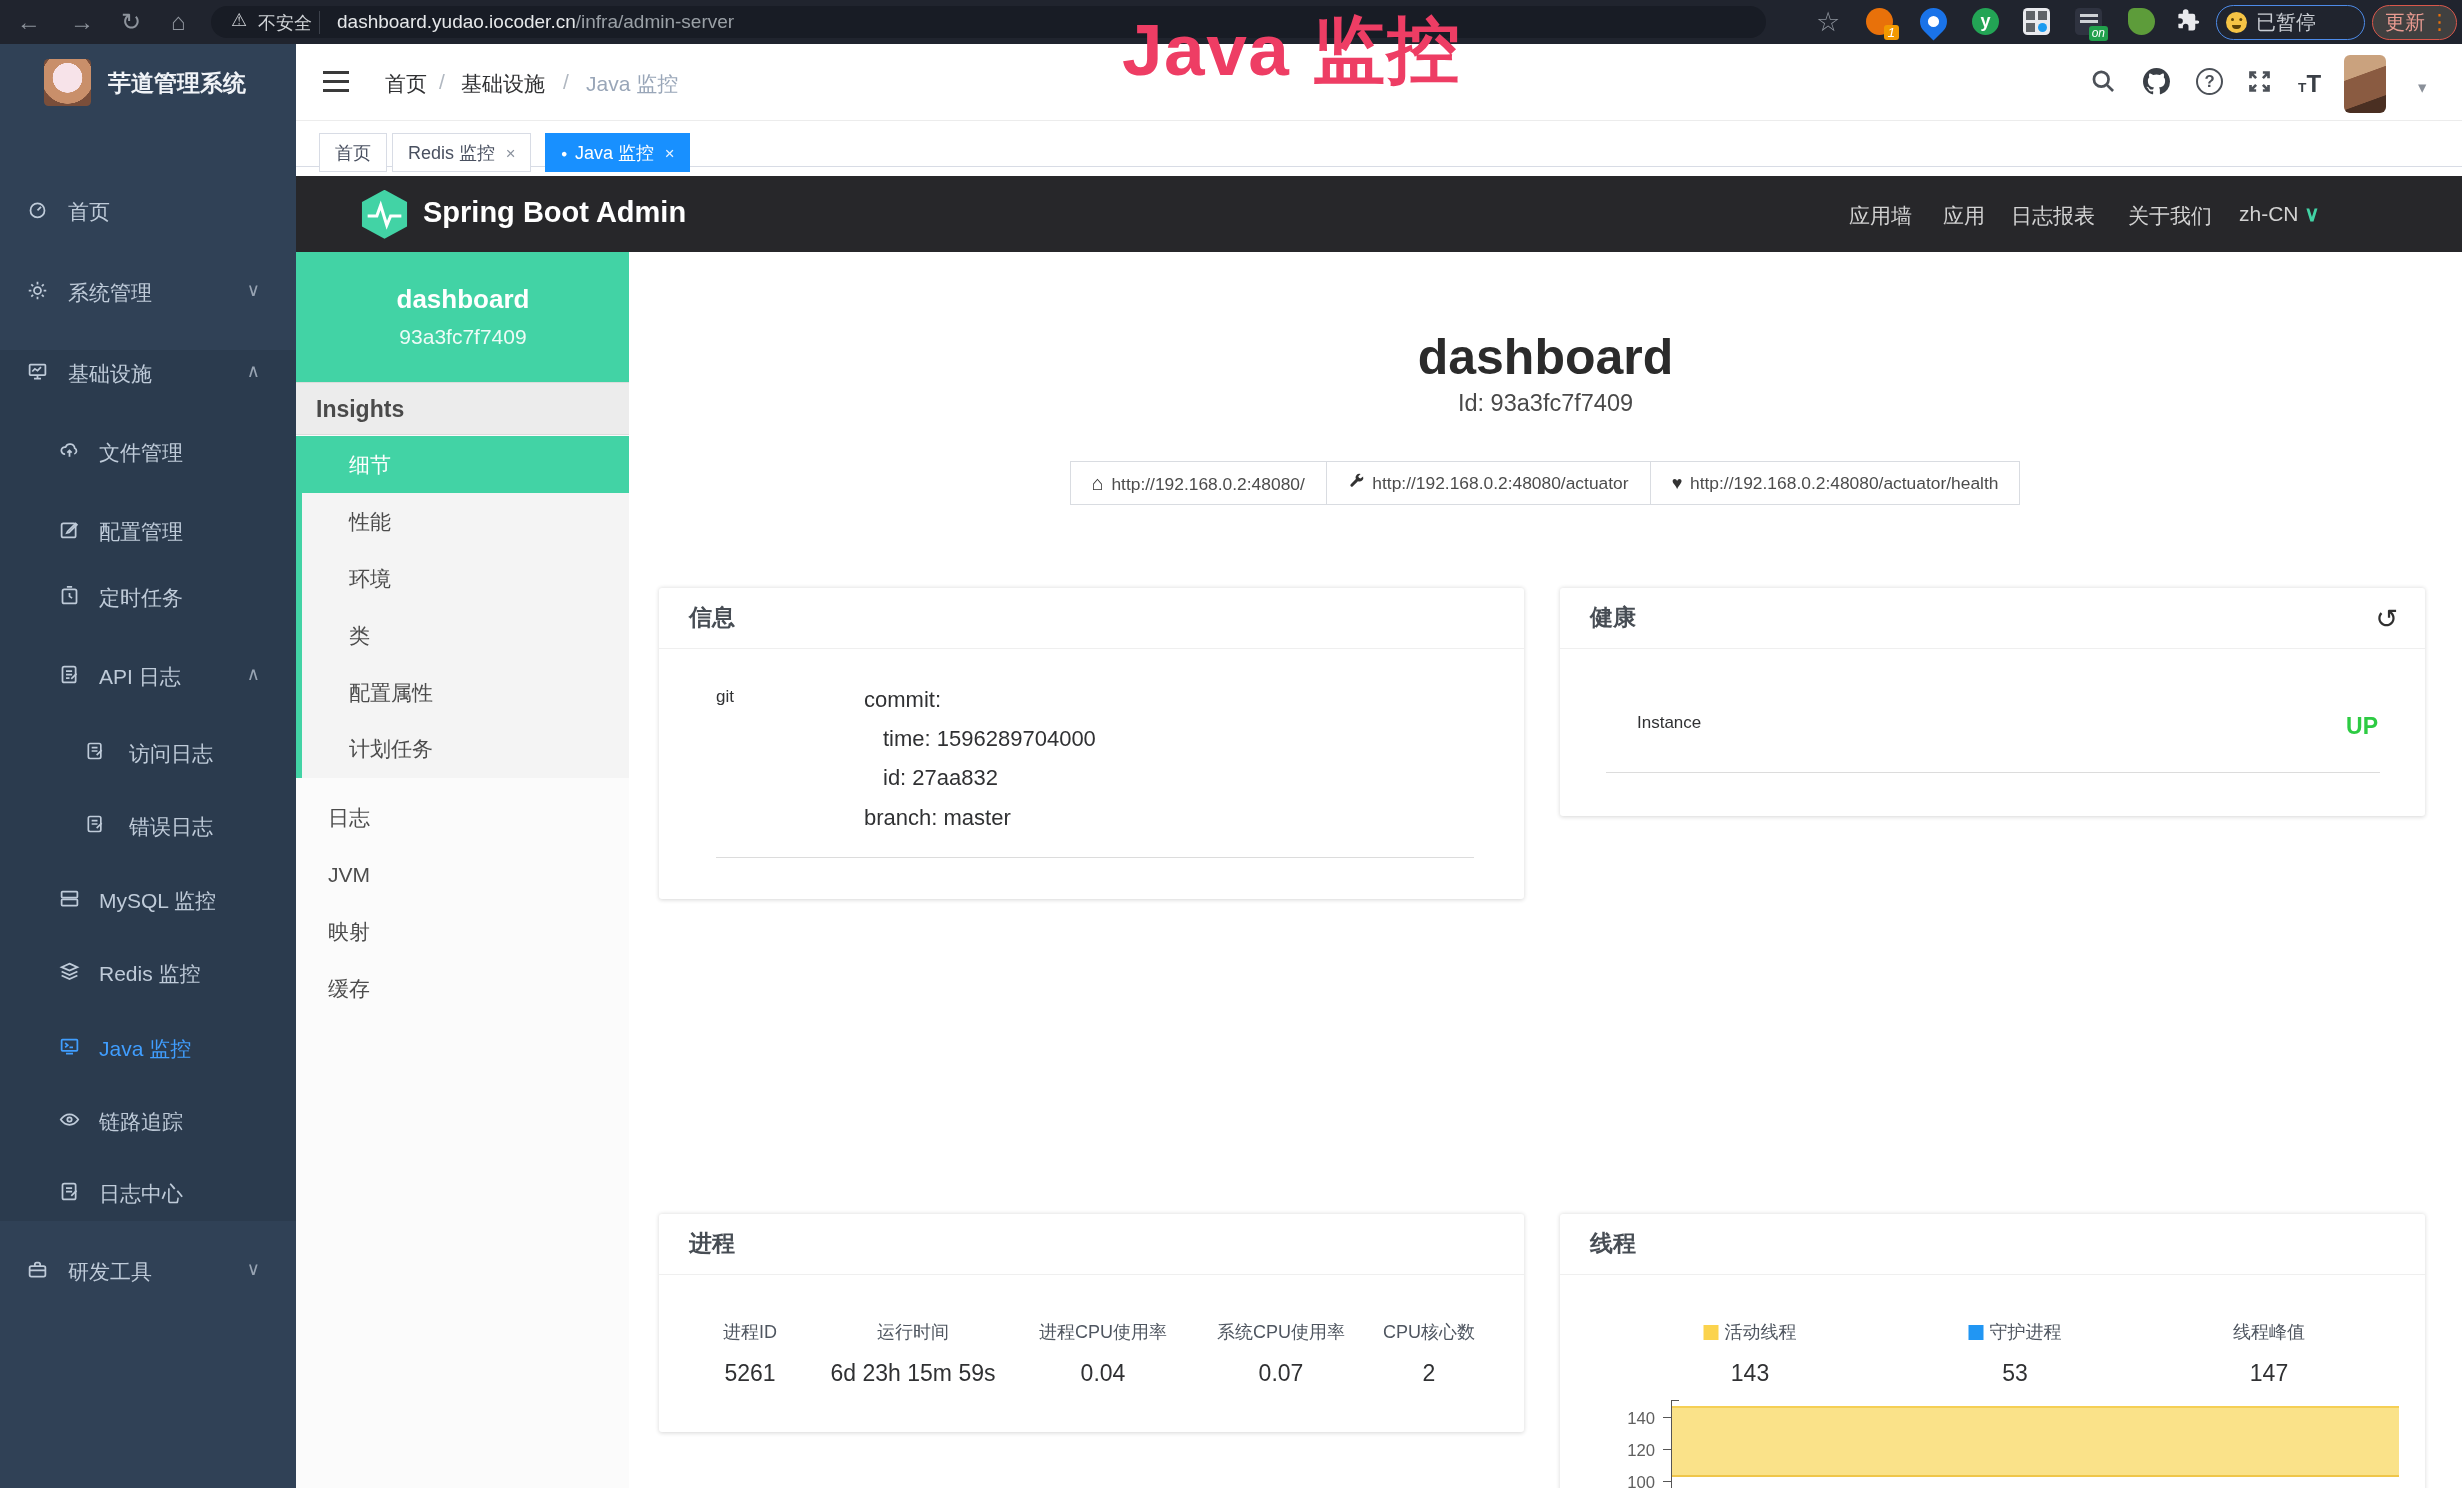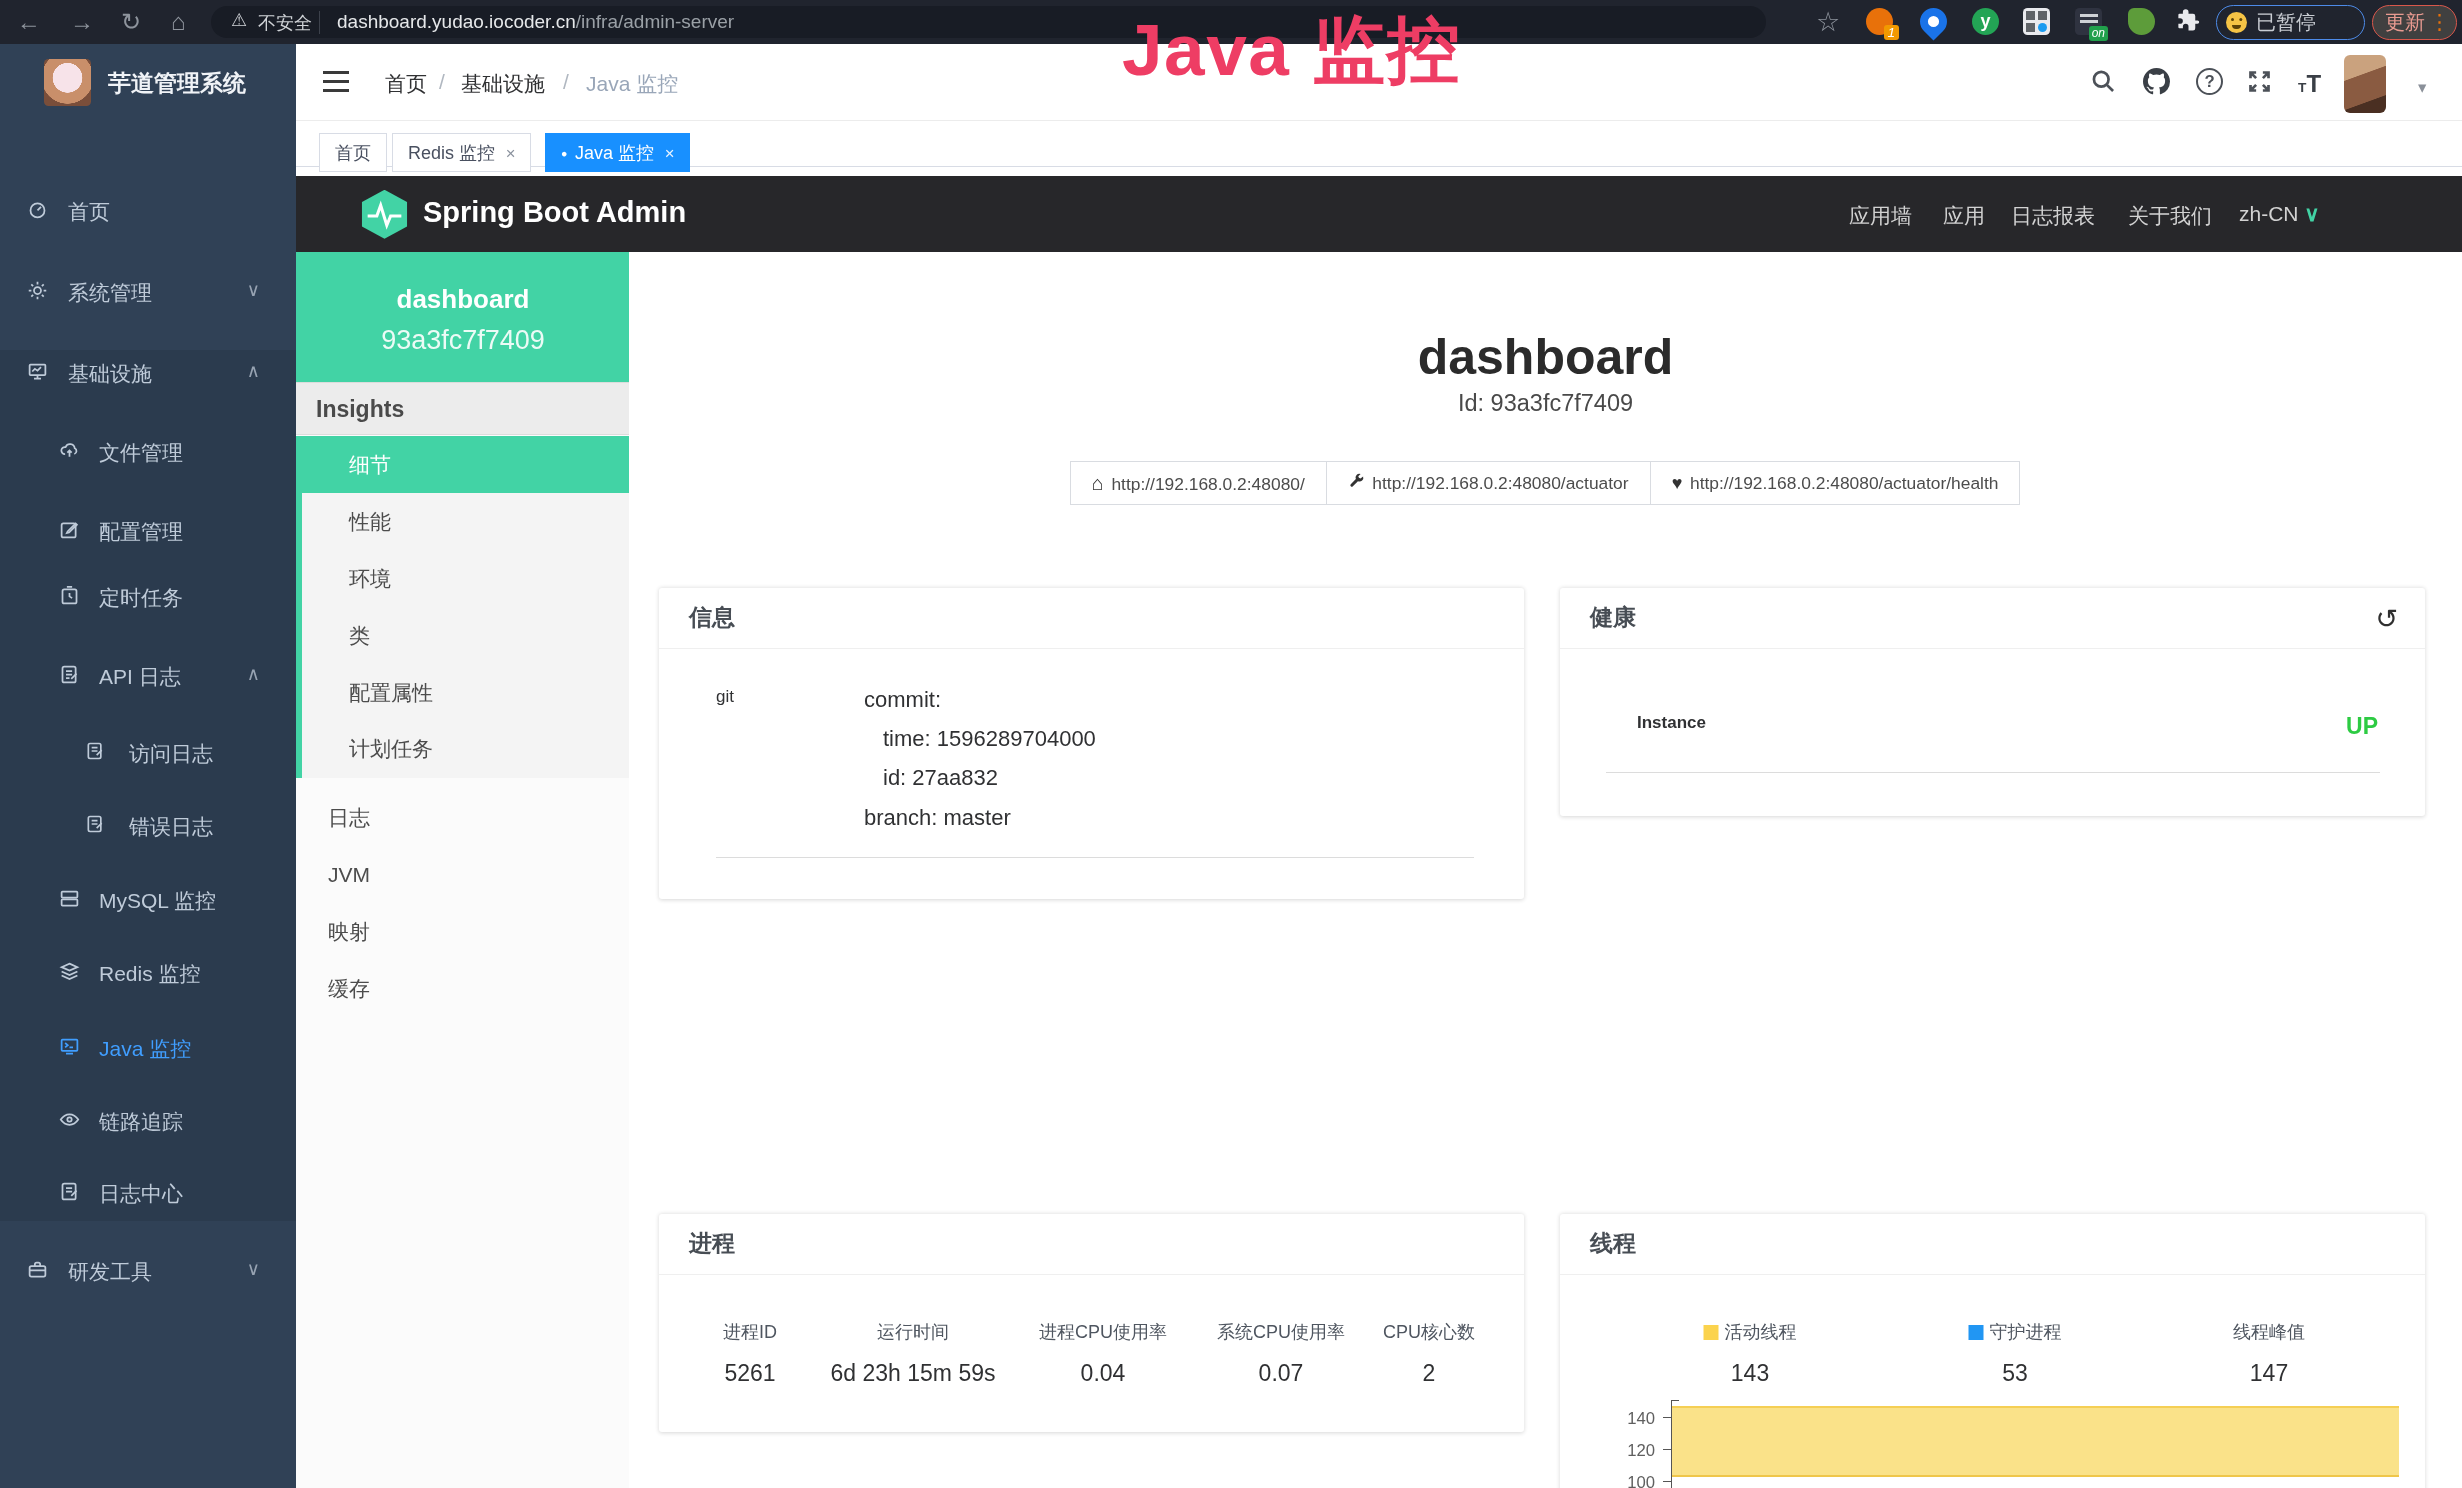--- a/index.html
+++ b/index.html
@@ -72,21 +72,21 @@
   .sba-header{position:absolute;left:296px;top:176px;width:2167px;height:84px;background:#27272a;}
   .hexa{position:absolute;left:64px;top:13.7px;width:49px;height:49px;background:#42d3a5;clip-path:polygon(50% 0,96% 25%,96% 75%,50% 100%,4% 75%,4% 25%);}
   .sba-brand{position:absolute;left:127px;top:20px;font-size:29px;font-weight:bold;color:#fff;}
   .sba-nav{position:absolute;top:26px;font-size:21px;color:#d2d2d2;}
   .sba-chev{color:#42d3a5;font-weight:bold;}
 
   
   .inst-sidebar{position:absolute;left:296px;top:252px;width:334px;height:1237px;background:#fbfbfb;}
   .inst-head{position:absolute;left:0;top:0;width:334px;height:130px;background:#42d3a5;color:#fff;text-align:center;}
   .inst-name{position:absolute;left:0;top:32px;width:100%;font-size:26px;font-weight:bold;}
-  .inst-id{position:absolute;left:0;top:73px;width:100%;font-size:27px;color:rgba(255,255,255,.9);}
+  .inst-id{position:absolute;left:0;top:73px;width:100%;font-size:21px;color:rgba(255,255,255,.9);}
   .inst-section{position:absolute;left:0;top:130px;width:334px;height:53px;background:#ececec;border-top:0.8px solid #dcdcdc;border-bottom:0.8px solid #dcdcdc;font-size:23px;font-weight:bold;color:#4a4a4a;line-height:52px;padding-left:20px;}
   .inst-panel{position:absolute;left:0;top:184px;width:334px;height:342px;background:#f4f4f4;border-left:6px solid #42d3a5;}
   .ins-item{position:absolute;left:0;width:334px;height:57px;font-size:21px;color:#4c4c4c;line-height:57px;padding-left:47px;}
   .ins-item.active{background:#42d3a5;color:#fff;}
   .low-item{position:absolute;left:0;width:334px;height:57px;font-size:21px;color:#4c4c4c;line-height:57px;padding-left:20px;margin-left:12px;}
 
   
   .content{position:absolute;left:629px;top:252px;width:1833px;height:1237px;background:#fff;}
   .page-title{position:absolute;left:0;top:76px;width:100%;text-align:center;font-size:50px;font-weight:bold;color:#2b2b2b;}
   .page-id{position:absolute;left:0;top:138px;width:100%;text-align:center;font-size:23.5px;color:#494949;}
@@ -422,21 +422,21 @@
     <span class="kv-val" style="left:224px;top:177px">id: 27aa832</span>
     <span class="kv-val" style="left:205px;top:217px">branch: master</span>
     <span class="divider" style="left:57px;top:269px;width:758px"></span>
   </div>
 
   <div class="card" style="left:931px;top:336px;width:865px;height:228px">
     <div class="card-h">
         <span class="t">健康</span>
         <span class="hist-ic">↺</span>
       </div>
-    <span class="kv-label" style="left:77px;top:125px;font-weight:bold">Instance</span>
+    <span class="kv-label" style="left:77px;top:125px;font-weight:normal">Instance</span>
     <span class="status-up" style="right:47px;top:125px">UP</span>
     <span class="divider" style="left:46px;top:184px;width:774px"></span>
   </div>
 
 
   <div class="card" style="left:30px;top:962px;width:865px;height:218px">
     <div class="card-h">
         <span class="t">进程</span>
       </div>
     <span class="pcol phead" style="left:91px;top:106px">进程ID</span>

